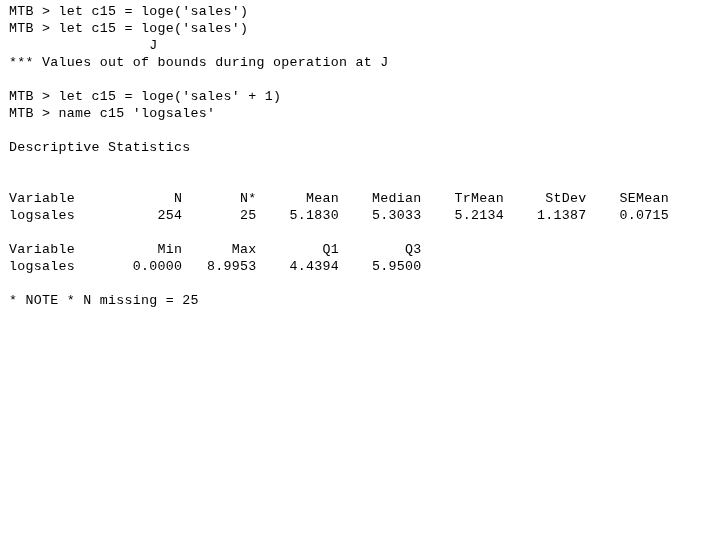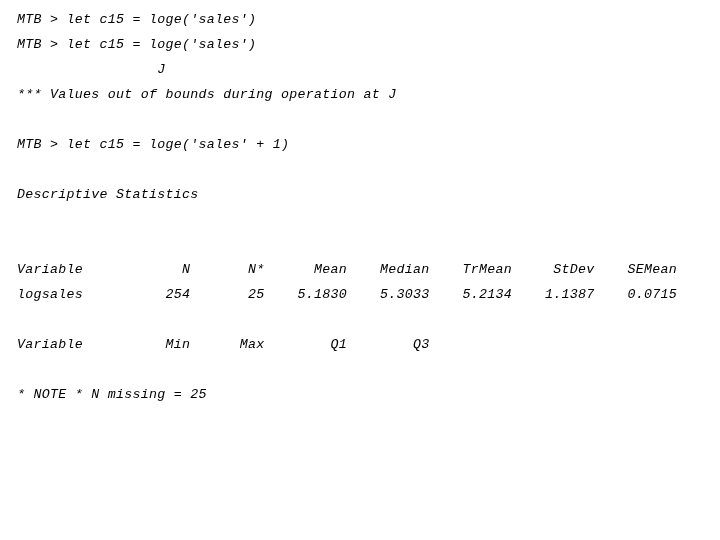--- a/index.html
+++ b/index.html
@@ -21,41 +21,42 @@
     width: 702px;
   }
   .line {
     font-family: "Liberation Mono", "DejaVu Sans Mono", monospace;
     font-size: 13.3px;
     line-height: 17px;
     height: 17px;
     color: #000000;
     white-space: pre;
     letter-spacing: 0.27px;
-    margin: 8px;
+    margin: 0;
     padding: 0;
-    font-style: italic;
   }
   .line.blank {
     height: 17px;
   }
 </style>
 </head>
 <body>
 
 <div id="session">
     <div class="line">MTB &gt; let c15 = loge('sales')</div>
     <div class="line">MTB &gt; let c15 = loge('sales')</div>
     <div class="line">                 J</div>
     <div class="line">*** Values out of bounds during operation at J</div>
     <div class="line blank"></div>
     <div class="line">MTB &gt; let c15 = loge('sales' + 1)</div>
+    <div class="line">MTB &gt; name c15 'logsales'</div>
     <div class="line blank"></div>
     <div class="line">Descriptive Statistics</div>
     <div class="line blank"></div>
     <div class="line blank"></div>
     <div class="line">Variable            N       N*      Mean    Median    TrMean     StDev    SEMean</div>
     <div class="line">logsales          254       25    5.1830    5.3033    5.2134    1.1387    0.0715</div>
     <div class="line blank"></div>
     <div class="line">Variable          Min      Max        Q1        Q3</div>
+    <div class="line">logsales       0.0000   8.9953    4.4394    5.9500</div>
     <div class="line blank"></div>
     <div class="line">* NOTE * N missing = 25</div>
   </div>
 
 </body></html>

